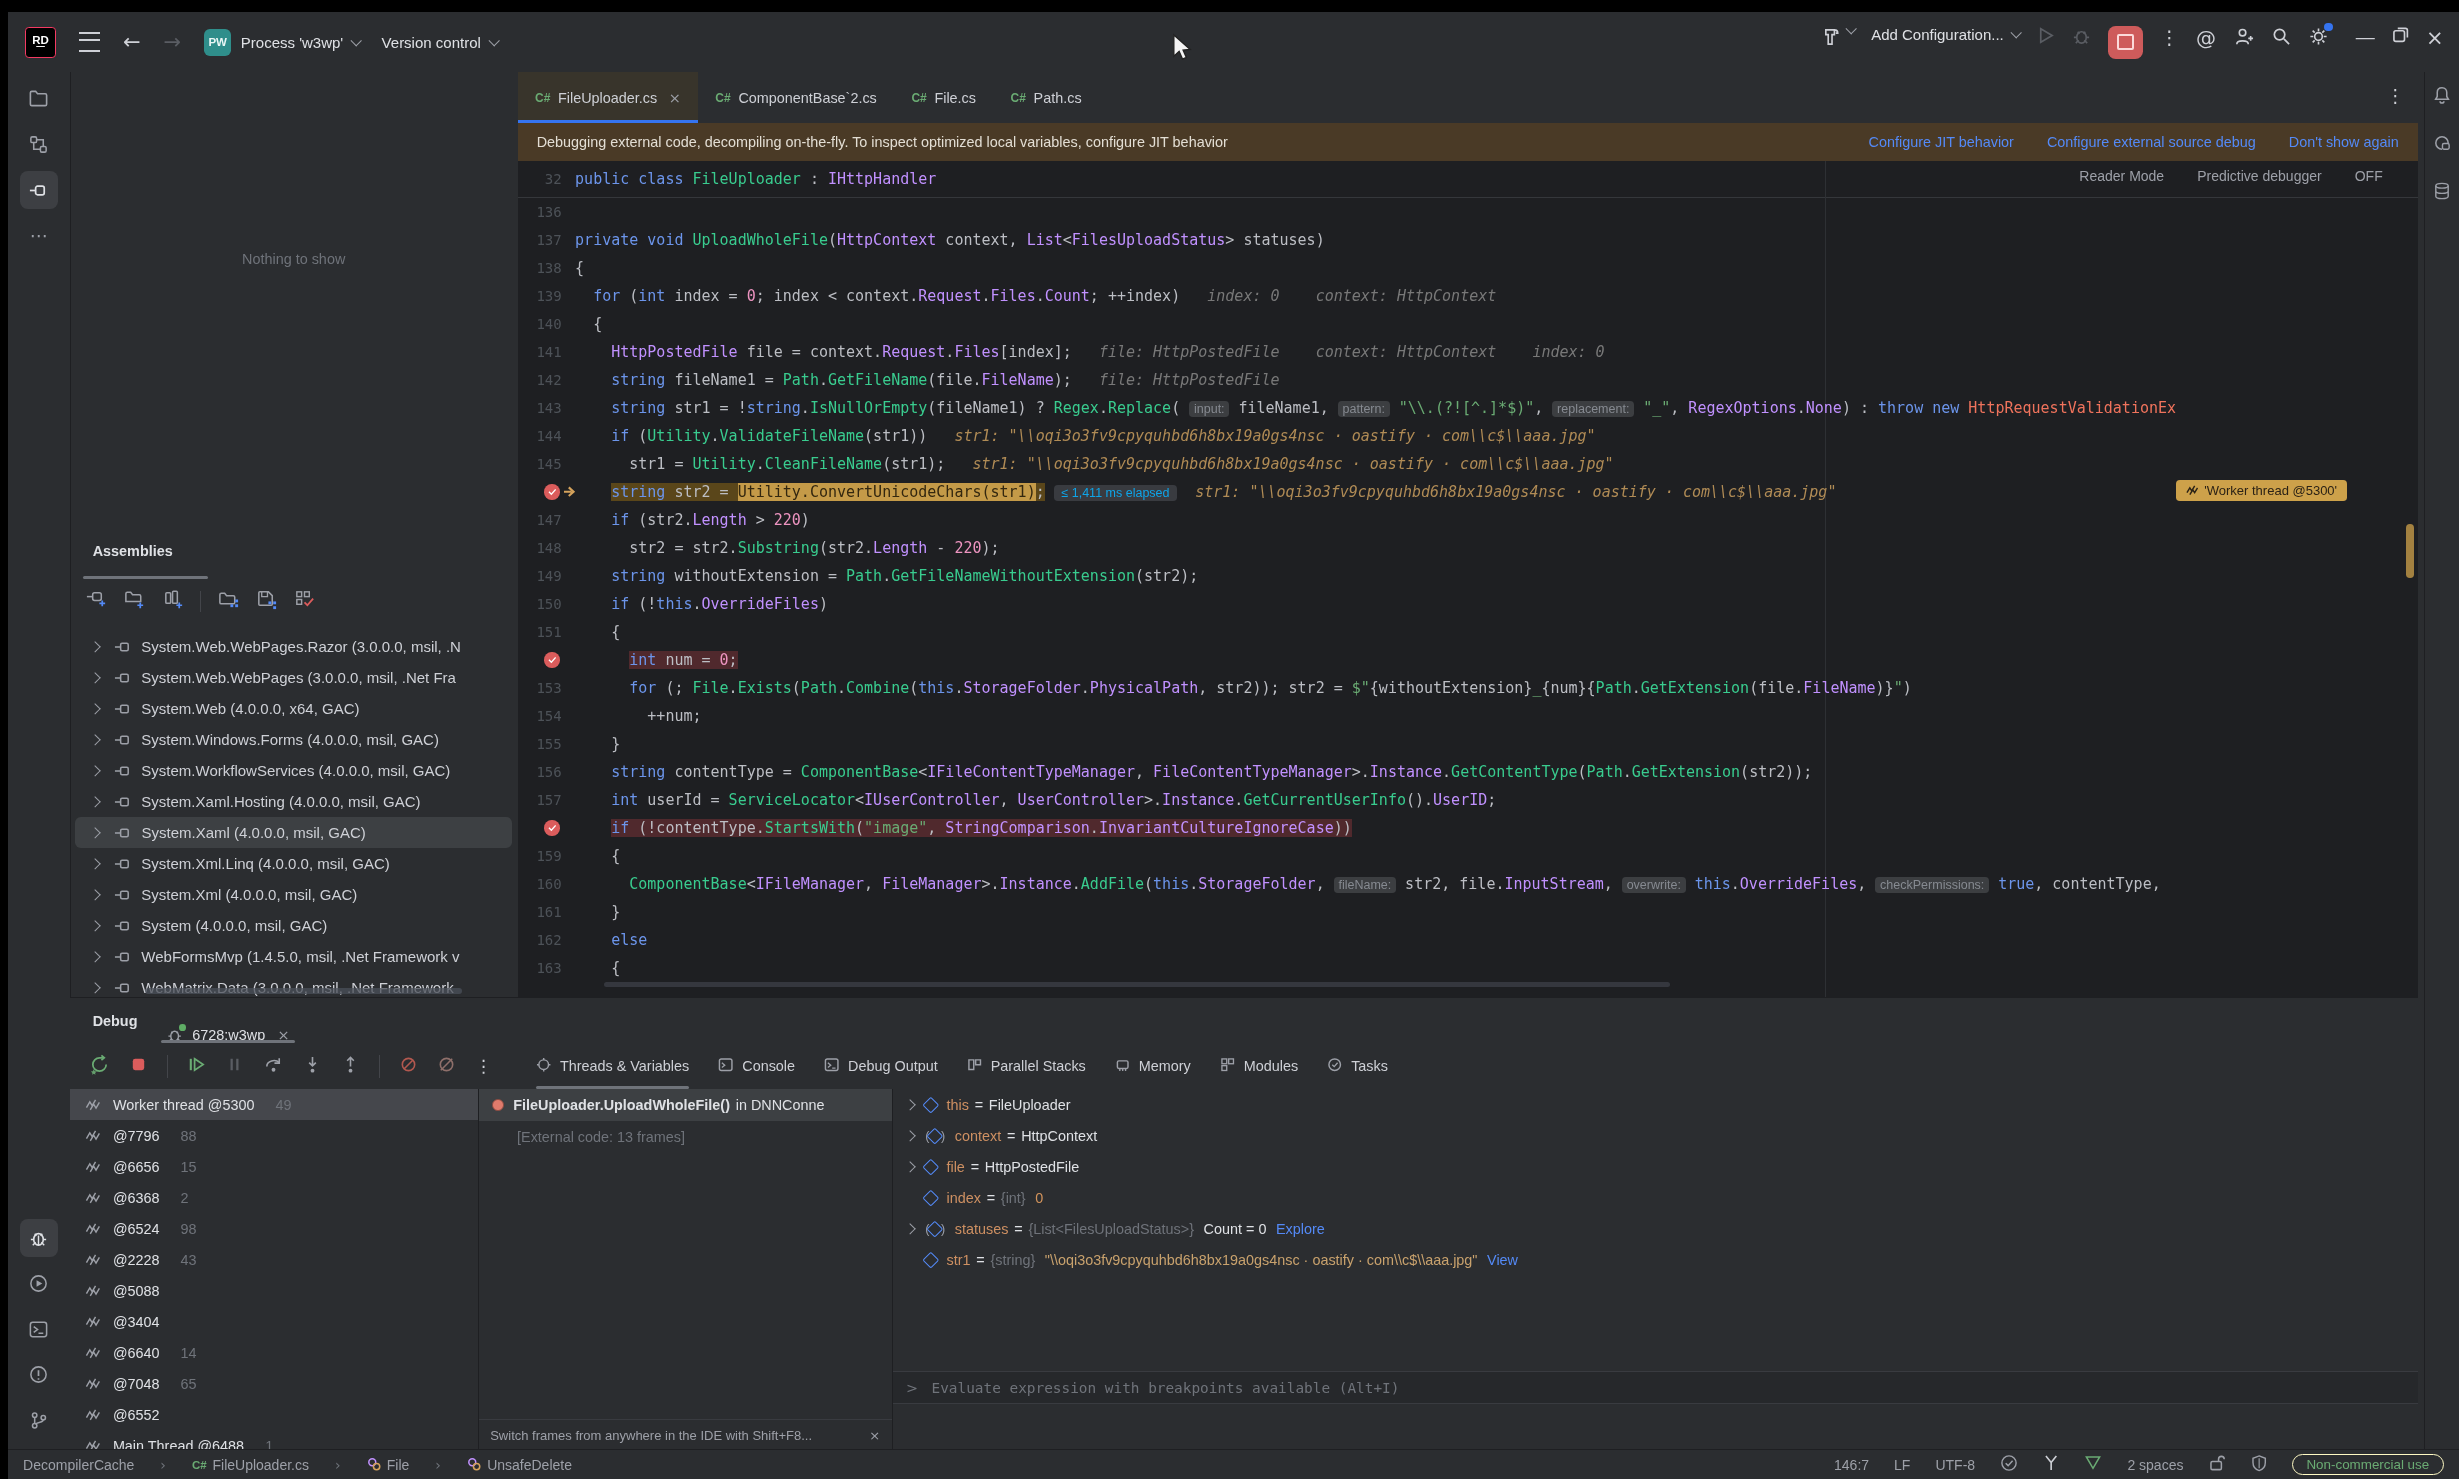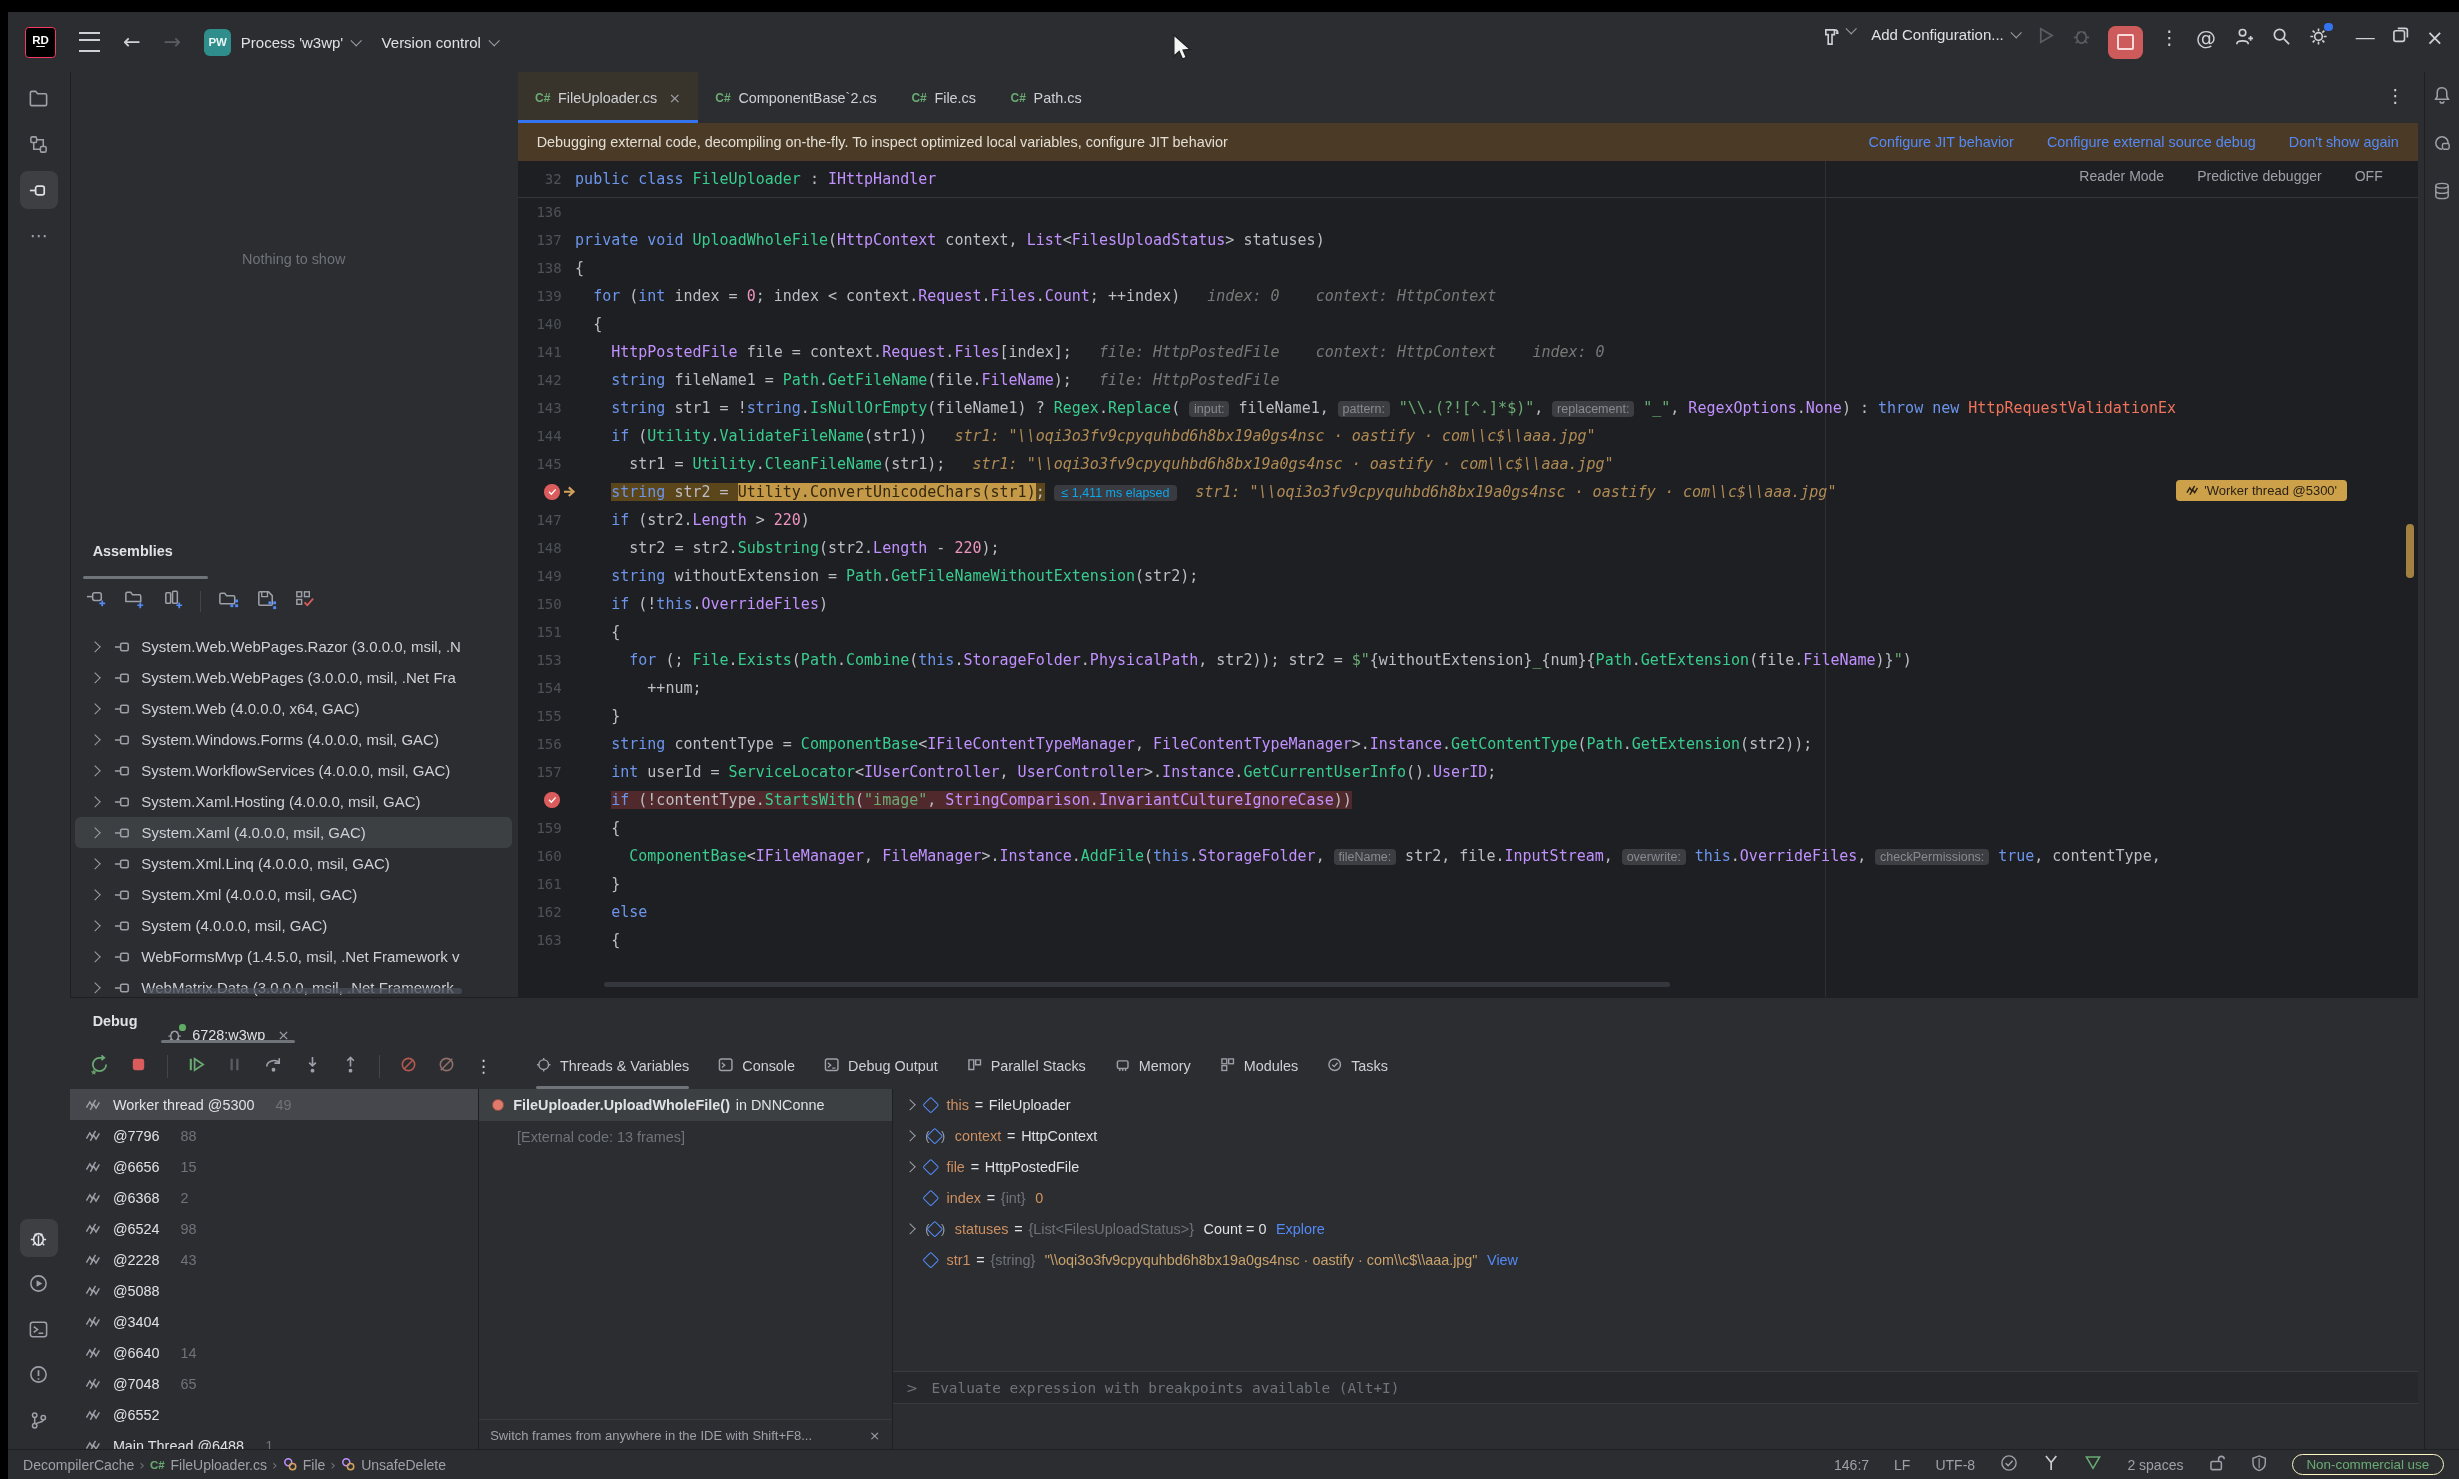--- a/index.html
+++ b/index.html
@@ -144,21 +144,21 @@
   .vnum{color:#D2935B;}
   .vstr{color:#C9A26D;}
   .vlink{color:#548AF7;}
   .evalrow{position:absolute;left:823px;right:0;top:282px;height:31px;background:#26282B;
            border-top:1px solid #393B40;border-bottom:1px solid #393B40;display:flex;align-items:center;
            padding-left:13.4px;gap:13.4px;color:#6F737A;font-family:"DejaVu Sans Mono",monospace;font-size:14.4px;}
   
   .statusbar{position:absolute;left:7.7px;right:0;bottom:0;height:29px;background:#2B2D30;
              border-top:1px solid #1E1F22;display:flex;align-items:center;padding:0 15.4px;
              color:#9DA0A8;font-size:14px;}
-  .crumbs{display:flex;align-items:center;gap:5px;}
+  .crumbs{display:flex;align-items:center;gap:26px;}
   .crumb-sep{color:#6F737A;font-family:"DejaVu Sans",sans-serif;}
   .sb-right{margin-left:auto;display:flex;align-items:center;gap:25px;}
   .lic-pill{border:1px solid #fef9c3;border-radius:13.4px;color:#6AAB73;padding:1.9px 13.4px;font-size:13.4px;}
   .cs-mini{color:#6AAB73;font-weight:bold;font-size:11.5px;}
   .cls-icn{display:flex;}
   .cursor{position:absolute;left:1170px;top:33px;z-index:50;}
 </style>
 </head>
 <body>
 
@@ -529,20 +529,23 @@
                   <path d="M1 7 H9 M6 2.5 L11 7 L6 11.5" fill="none" stroke="#D6A35C" stroke-width="2.2"></path>
                 </svg></span></span><span class="codeseg"><span class="d">    </span><span class="xb k">string</span><span class="xb d"> str2 = </span><span class="xi">Utility.ConvertUnicodeChars(str1)</span><span class="xb d">;</span><span class="d"> </span><span class="badge">≤ 1,411 ms elapsed</span><span class="d">  </span><span class="a">str1: "\\oqi3o3fv9cpyquhbd6h8bx19a0gs4nsc · oastify · com\\c$\\aaa.jpg"</span></span><span class="worker-badge"><svg width="12.5" height="10.6" viewBox="0 0 13 11">
                 <path d="M1 8 L4 3 L6 6 L9 1" fill="none" stroke="#2B2216" stroke-width="1.5"></path>
                 <path d="M4 10 L7 5 L9 8 L12 3" fill="none" stroke="#2B2216" stroke-width="1.5"></path>
               </svg><span>'Worker thread @5300'</span></span></div>
           <div class="crow"><span class="gut">147</span><span class="codeseg"><span class="d">    </span><span class="k">if</span><span class="d"> (str2.</span><span class="ty">Length</span><span class="d"> &gt; </span><span class="n">220</span><span class="d">)</span></span></div>
           <div class="crow"><span class="gut">148</span><span class="codeseg"><span class="d">      str2 = str2.</span><span class="m">Substring</span><span class="d">(str2.</span><span class="ty">Length</span><span class="d"> - </span><span class="n">220</span><span class="d">);</span></span></div>
           <div class="crow"><span class="gut">149</span><span class="codeseg"><span class="d">    </span><span class="k">string</span><span class="d"> withoutExtension = </span><span class="m">Path</span><span class="d">.</span><span class="m">GetFileNameWithoutExtension</span><span class="d">(str2);</span></span></div>
           <div class="crow"><span class="gut">150</span><span class="codeseg"><span class="d">    </span><span class="k">if</span><span class="d"> (!</span><span class="k">this</span><span class="d">.</span><span class="ty">OverrideFiles</span><span class="d">)</span></span></div>
           <div class="crow"><span class="gut">151</span><span class="codeseg"><span class="d">    {</span></span></div>
+          <div class="crow"><span class="gut"><span class="bp-dot"><svg width="8.6" height="7.7" viewBox="0 0 9 8">
+                  <path d="M1 4 L3.5 6.5 L8 1.5" fill="none" stroke="#fff" stroke-width="1.4"></path>
+                </svg></span></span><span class="codeseg"><span class="d">      </span><span class="bpbg k">int</span><span class="bpbg d"> num = </span><span class="bpbg n">0</span><span class="bpbg d">;</span></span></div>
           <div class="crow"><span class="gut">153</span><span class="codeseg"><span class="d">      </span><span class="k">for</span><span class="d"> (; </span><span class="m">File</span><span class="d">.</span><span class="m">Exists</span><span class="d">(</span><span class="m">Path</span><span class="d">.</span><span class="m">Combine</span><span class="d">(</span><span class="k">this</span><span class="d">.</span><span class="ty">StorageFolder</span><span class="d">.</span><span class="ty">PhysicalPath</span><span class="d">, str2)); str2 = </span><span class="s">$"</span><span class="d">{withoutExtension}</span><span class="s">_</span><span class="d">{num}{</span><span class="m">Path</span><span class="d">.</span><span class="m">GetExtension</span><span class="d">(file.</span><span class="ty">FileName</span><span class="d">)}</span><span class="s">"</span><span class="d">)</span></span></div>
           <div class="crow"><span class="gut">154</span><span class="codeseg"><span class="d">        ++num;</span></span></div>
           <div class="crow"><span class="gut">155</span><span class="codeseg"><span class="d">    }</span></span></div>
           <div class="crow"><span class="gut">156</span><span class="codeseg"><span class="d">    </span><span class="k">string</span><span class="d"> contentType = </span><span class="m">ComponentBase</span><span class="d">&lt;</span><span class="ty">IFileContentTypeManager</span><span class="d">, </span><span class="ty">FileContentTypeManager</span><span class="d">&gt;.</span><span class="ty">Instance</span><span class="d">.</span><span class="m">GetContentType</span><span class="d">(</span><span class="m">Path</span><span class="d">.</span><span class="m">GetExtension</span><span class="d">(str2));</span></span></div>
           <div class="crow"><span class="gut">157</span><span class="codeseg"><span class="d">    </span><span class="k">int</span><span class="d"> userId = </span><span class="m">ServiceLocator</span><span class="d">&lt;</span><span class="ty">IUserController</span><span class="d">, </span><span class="ty">UserController</span><span class="d">&gt;.</span><span class="ty">Instance</span><span class="d">.</span><span class="m">GetCurrentUserInfo</span><span class="d">().</span><span class="ty">UserID</span><span class="d">;</span></span></div>
           <div class="crow"><span class="gut"><span class="bp-dot"><svg width="8.6" height="7.7" viewBox="0 0 9 8">
                   <path d="M1 4 L3.5 6.5 L8 1.5" fill="none" stroke="#fff" stroke-width="1.4"></path>
                 </svg></span></span><span class="codeseg"><span class="d">    </span><span class="bpbg k">if</span><span class="bpbg d"> (!contentType.</span><span class="bpbg m">StartsWith</span><span class="bpbg d">(</span><span class="bpbg s">"image"</span><span class="bpbg d">, </span><span class="bpbg ty">StringComparison</span><span class="bpbg d">.</span><span class="bpbg ty">InvariantCultureIgnoreCase</span><span class="bpbg d">))</span></span></div>
           <div class="crow"><span class="gut">159</span><span class="codeseg"><span class="d">    {</span></span></div>
           <div class="crow"><span class="gut">160</span><span class="codeseg"><span class="d">      </span><span class="m">ComponentBase</span><span class="d">&lt;</span><span class="ty">IFileManager</span><span class="d">, </span><span class="ty">FileManager</span><span class="d">&gt;.</span><span class="ty">Instance</span><span class="d">.</span><span class="m">AddFile</span><span class="d">(</span><span class="k">this</span><span class="d">.</span><span class="ty">StorageFolder</span><span class="d">, </span><span class="pl">fileName:</span><span class="d"> str2, file.</span><span class="ty">InputStream</span><span class="d">, </span><span class="pl">overwrite:</span><span class="d"> </span><span class="k">this</span><span class="d">.</span><span class="ty">OverrideFiles</span><span class="d">, </span><span class="pl">checkPermissions:</span><span class="d"> </span><span class="k">true</span><span class="d">, contentType,</span></span></div>

